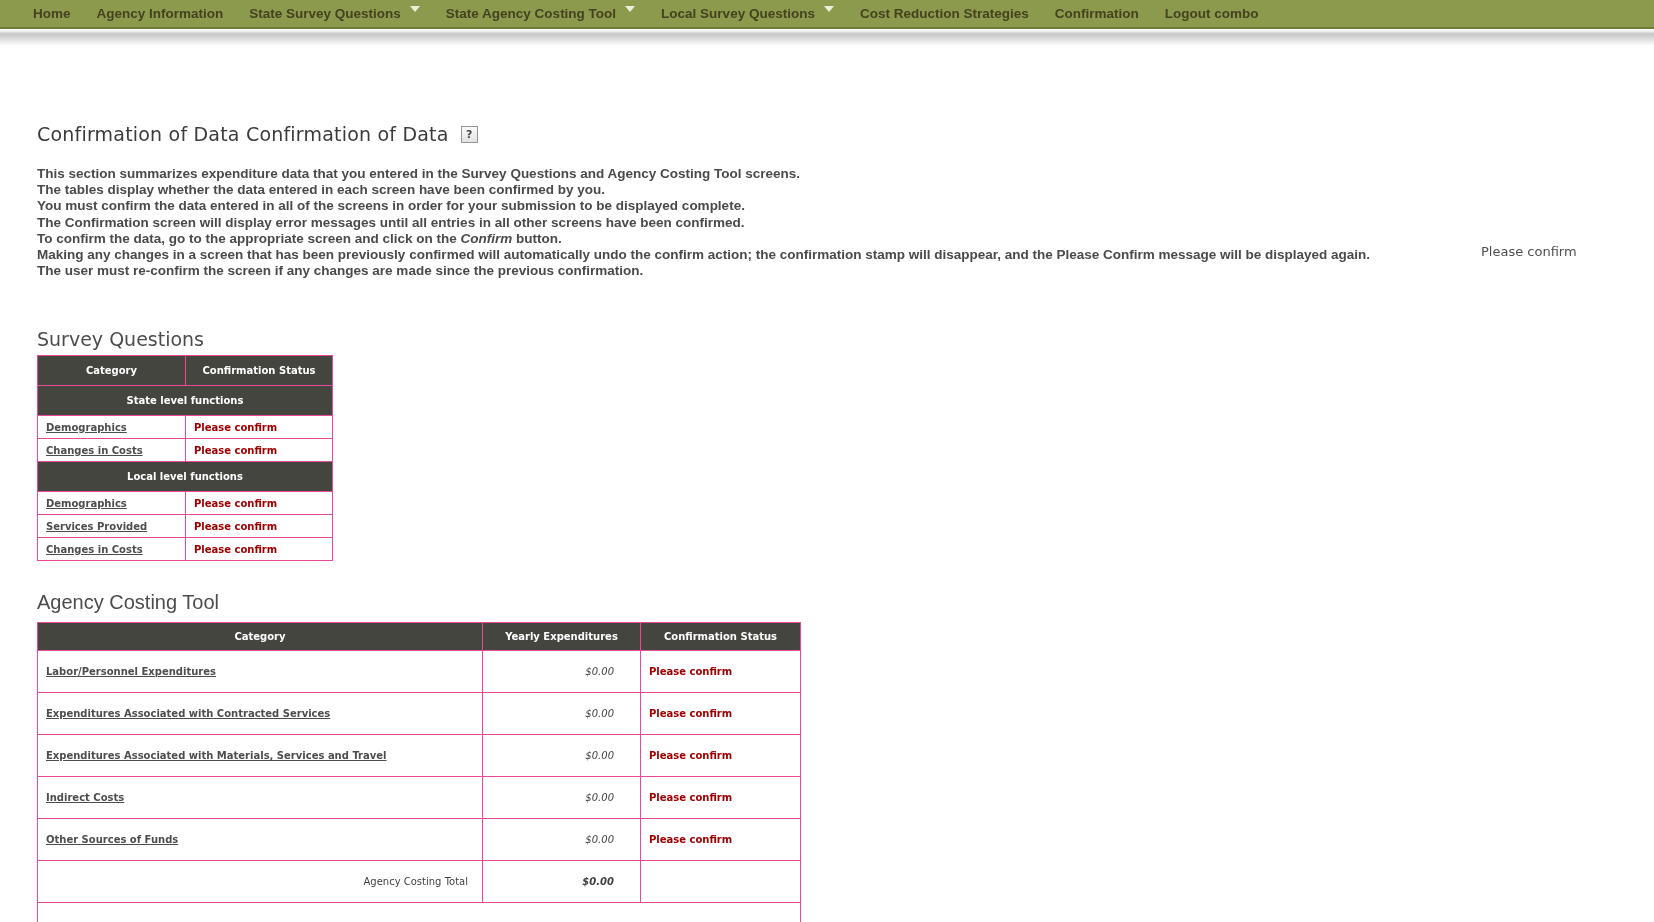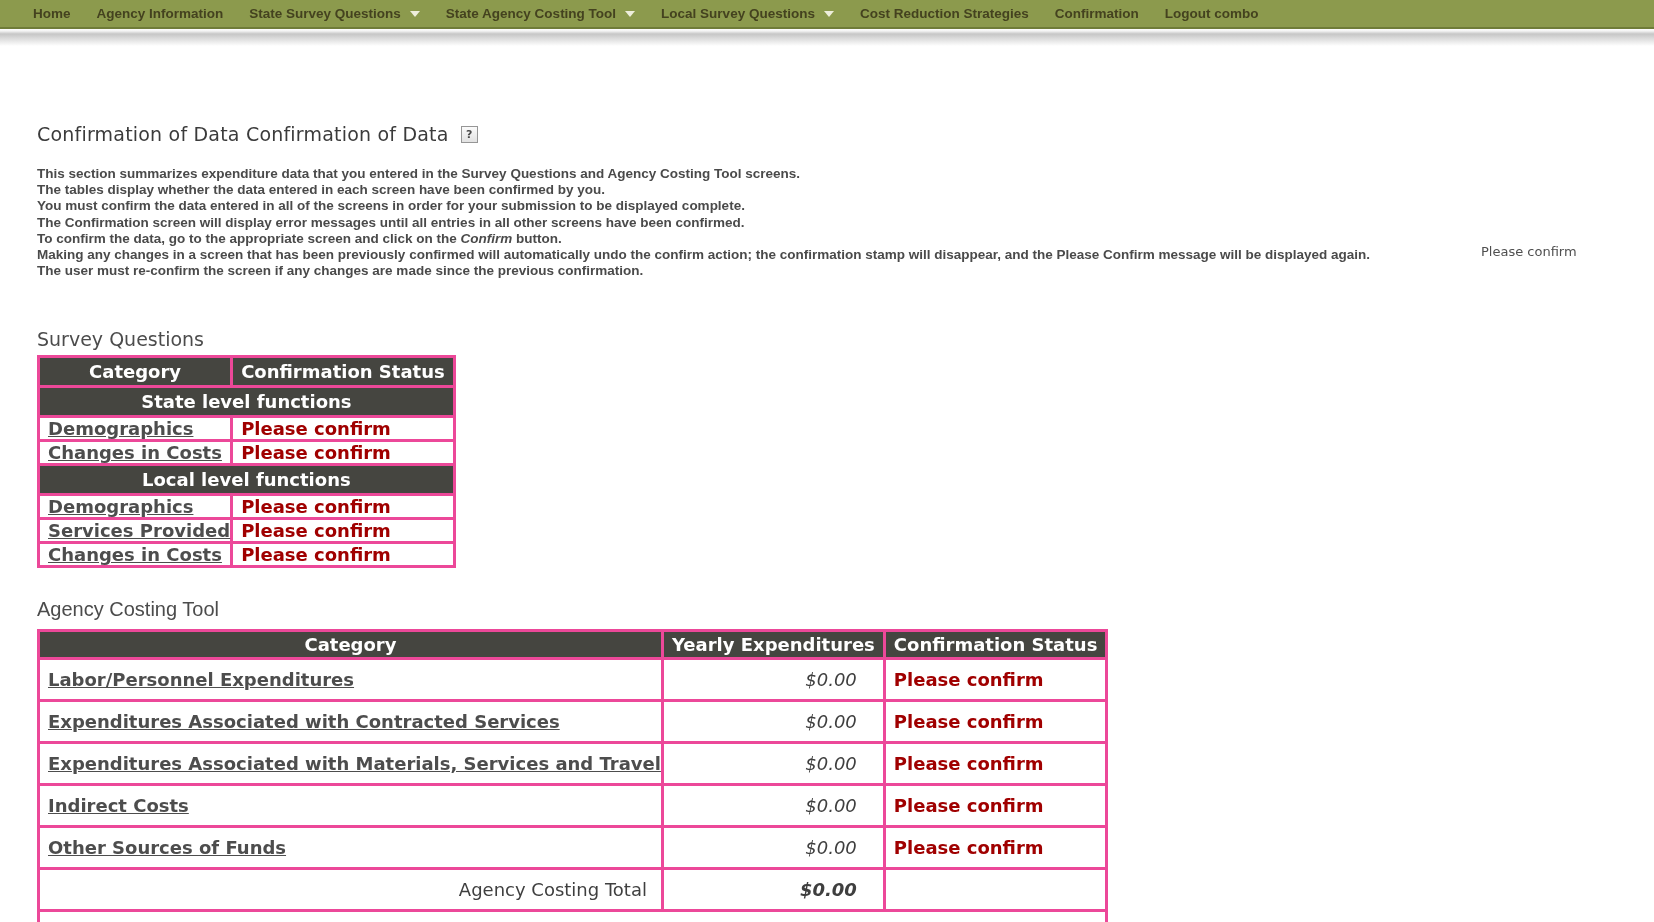--- a/index.html
+++ b/index.html
@@ -3,21 +3,21 @@
 <meta charset="utf-8">
 <style>
   * { margin:0; padding:0; box-sizing:border-box; }
   html,body { width:1654px; height:922px; overflow:hidden; background:#fff;
     font-family:"DejaVu Sans", sans-serif; position:relative; }
 
   
   .navbar { height:29px; background:#8c9a4d; border-bottom:2px solid #6f7c38;
     display:flex; align-items:center; padding-left:20px; }
   .nav-item { font-family:"Liberation Sans", sans-serif; font-weight:bold;
-    font-size:13.5px; color:#44421f; padding:0 13px; display:flex; align-items:center;
+    font-size:13.5px; color:#44421f; padding:0 13px; display:flex; 
     text-decoration:none; cursor:pointer; white-space:nowrap; }
   .caret { width:0; height:0; border-left:5px solid transparent;
     border-right:5px solid transparent; border-top:6px solid #eeeedb;
     margin-left:9px; display:inline-block; }
   .strip { height:17px;
     background:linear-gradient(to bottom,#ffffff 0px,#f2f2f2 2px,#c6c6c6 5px,#ffffff 100%); }
 
   
   main { padding-left:37px; position:relative; }
   .title-row { display:flex; align-items:flex-start; margin-top:77px; }
@@ -35,21 +35,21 @@
     white-space:nowrap; }
   .instructions em { font-style:italic;margin-top:28px; }
 
   
   .section-heading { font-size:19px; color:#4c4c4c; font-weight:normal; }
   .sh-survey  { margin-top:49px; font-family:"DejaVu Sans", sans-serif; }
   .sh-costing { margin-top:30px; font-family:"Liberation Sans", sans-serif; font-size:20px; }
 
   
   table { border-collapse:collapse; margin-top:5px; background:#fff; }
-  th, td { border:3px solid #ec4899; font-size:18px; white-space:nowrap; }
+  th, td { border:1px solid #ec4899; font-size:10px; white-space:nowrap; }
   th, .group-td { background:#454540; color:#ffffff; font-weight:bold;
     text-align:center; height:30px; padding:0 8px; }
   td { height:23px; color:#3f3f3f; }
   .cat-td { text-align:left; padding-left:8px; }
   .cat-td a { color:#4d4d4d; font-weight:bold; text-decoration:underline;
     cursor:pointer; }
   .status-td { color:#a00000; font-weight:bold; padding-left:8px; text-align:left; }
 
   .survey-table  .c-cat { width:148px; }
   .survey-table  .c-sta { width:147px; }

